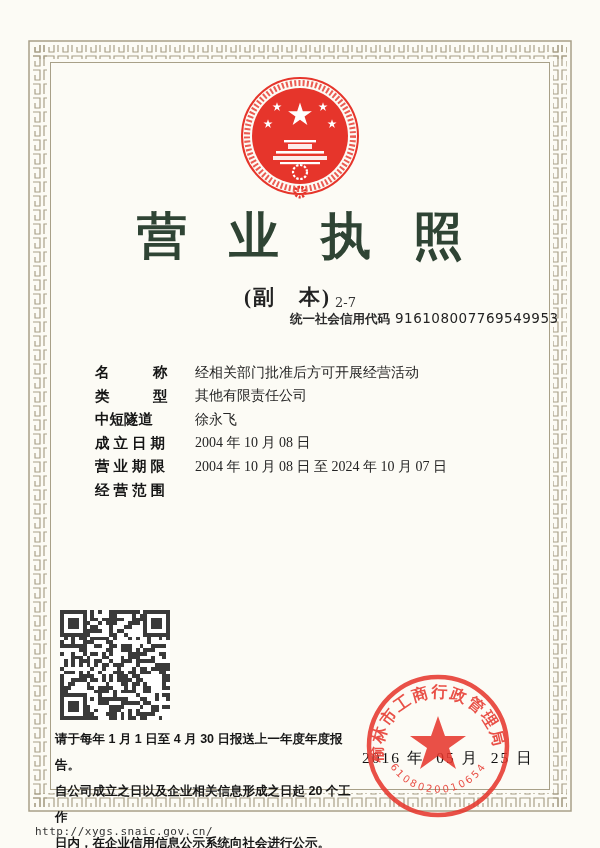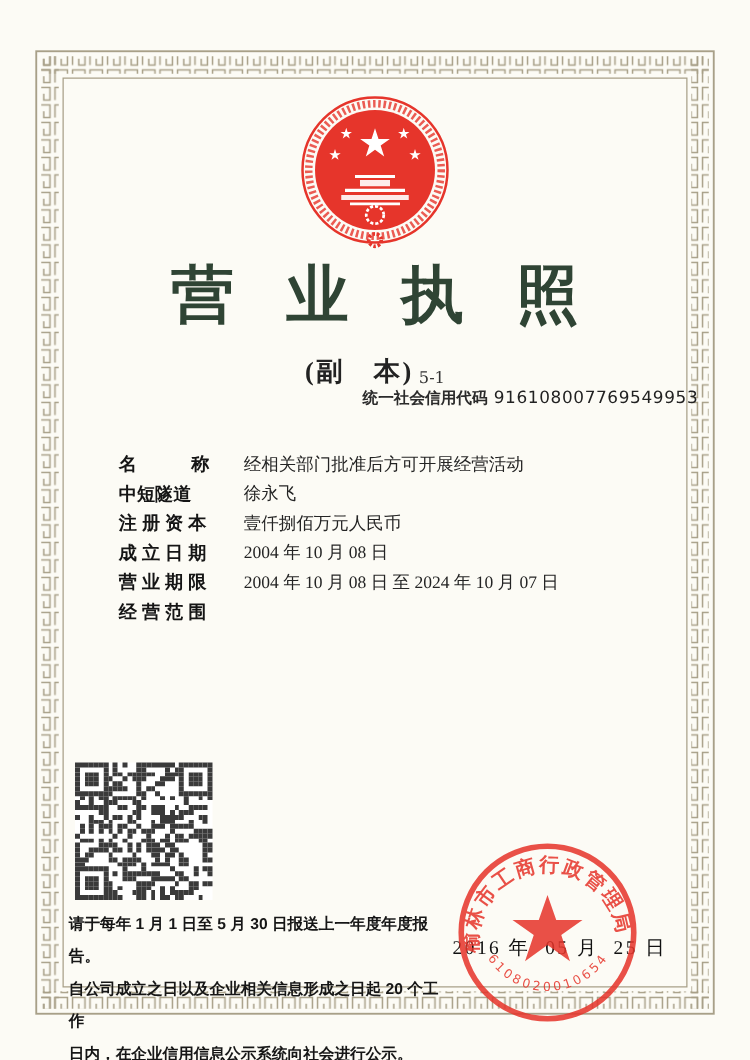--- a/index.html
+++ b/index.html
@@ -127,40 +127,40 @@
     <rect x="-27" y="20" width="54" height="4" fill="#fff" opacity=".9"></rect>
     <rect x="-20" y="26" width="40" height="2.2" fill="#fff"></rect>
     <circle cy="36" r="7" fill="none" stroke="#fff" stroke-width="2.2" stroke-dasharray="2.5,1.6"></circle>
     <circle cy="56" r="5" fill="none" stroke="#e6352b" stroke-width="3" stroke-dasharray="2,1.5"></circle>
   </svg>
 
   <div class="title">营业执照</div>
 
   <div class="subtitle-row">
     <span class="subtitle">(副　本)</span>
-    <span class="copy-number">5-1</span>
+    <span class="copy-number">2-7</span>
   </div>
 
   <div class="credit-line">
     <span class="credit-label">统一社会信用代码</span>
     <span class="credit-value">916108007769549953</span>
   </div>
 
   <div class="fields">
     <div class="field-row">
       <span class="field-label">名　　　称</span>
       <span class="field-value">经相关部门批准后方可开展经营活动</span>
     </div>
     <div class="field-row">
+      <span class="field-label">类　　　型</span>
+      <span class="field-value">其他有限责任公司</span>
+    </div>
+    <div class="field-row">
       <span class="field-label">中短隧道</span>
       <span class="field-value">徐永飞</span>
-    </div>
-    <div class="field-row">
-      <span class="field-label">注 册 资 本</span>
-      <span class="field-value">壹仟捌佰万元人民币</span>
     </div>
     <div class="field-row">
       <span class="field-label">成 立 日 期</span>
       <span class="field-value">2004 年 10 月 08 日</span>
     </div>
     <div class="field-row">
       <span class="field-label">营 业 期 限</span>
       <span class="field-value">2004 年 10 月 08 日  至  2024 年 10 月 07 日</span>
     </div>
     <div class="field-row scope">
@@ -1024,21 +1024,22 @@
     <path d="M86,48 L93,68 L114,68 L97,80 L104,101 L86,88 L68,101 L75,80 L58,68 L79,68 Z" fill="#e6352b"></path>
     <text font-family="Liberation Sans, sans-serif" font-size="16" font-weight="bold" fill="#e6352b" letter-spacing="2">
       <textPath href="#sealArcTop" startOffset="6">榆林市工商行政管理局</textPath>
     </text>
     <text font-family="DejaVu Sans, sans-serif" font-size="10" fill="#e6352b" letter-spacing="2.5">
       <textPath href="#sealArcBottom" startOffset="14">6108020010654</textPath>
     </text>
   </svg>
 
   <div class="notice">
-    <div>请于每年 1 月 1 日至 5 月 30 日报送上一年度年度报告。</div>
+    <div>请于每年 1 月 1 日至 4 月 30 日报送上一年度年度报告。</div>
     <div>自公司成立之日以及企业相关信息形成之日起 20 个工作</div>
     <div>日内，在企业信用信息公示系统向社会进行公示。</div>
   </div>
 
   <div class="footer-left">
+    <span class="footer-url">http://xygs.snaic.gov.cn/</span>
   </div>
 
 </div>
 
 </body></html>

